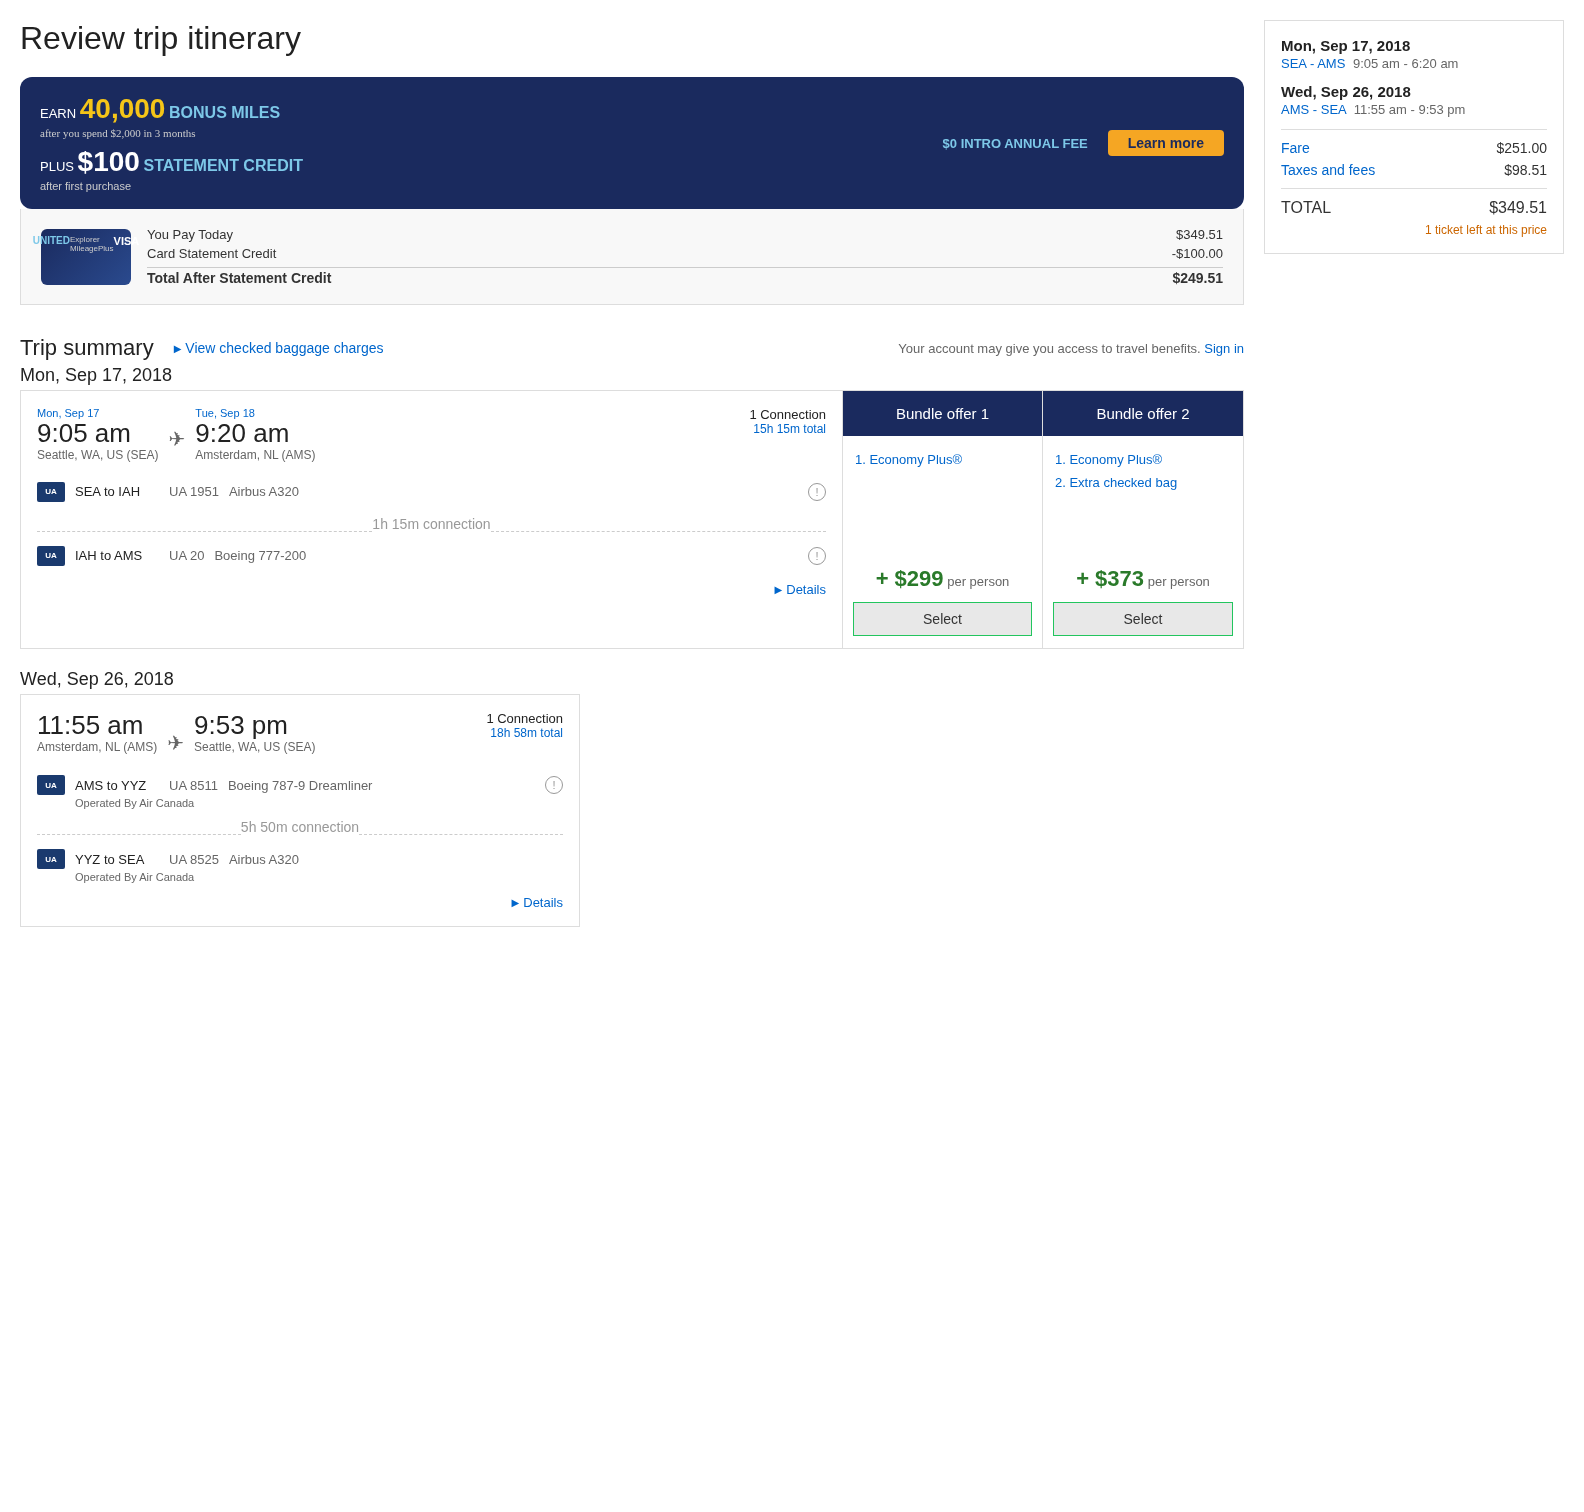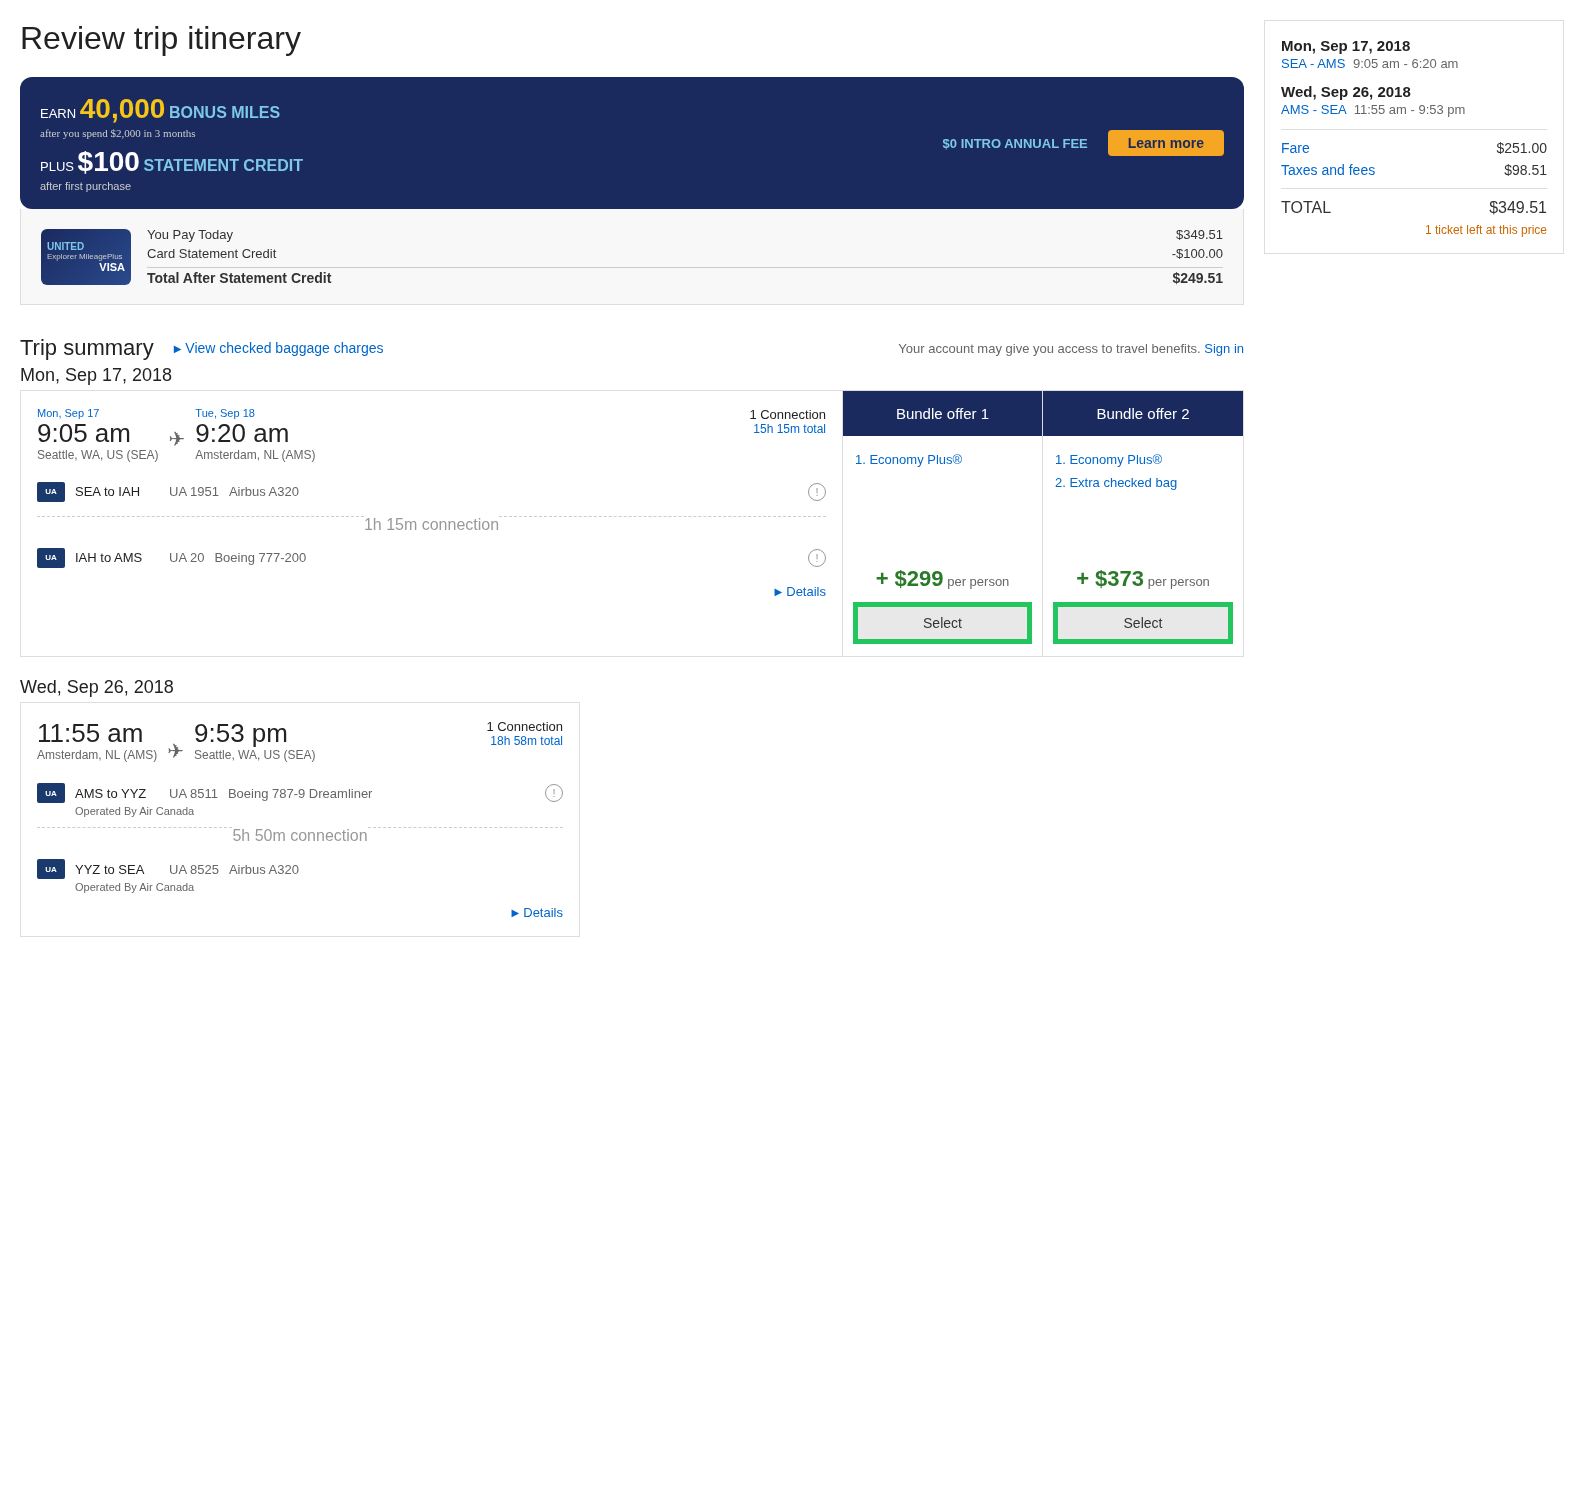--- a/index.html
+++ b/index.html
@@ -20,21 +20,21 @@
     .promo-miles .sub { font-size: 11px; color: #ccc; font-family: Liberation Serif, serif; }
     .promo-plus { font-size: 13px; margin-top: 6px; }
     .promo-plus .dollar { font-size: 28px; font-weight: bold; color: #fff; }
     .promo-plus .credit { color: #7dc8e8; font-size: 16px; font-weight: bold; }
     .promo-plus .sub { font-size: 11px; color: #ccc; }
     .promo-annual { font-size: 13px; color: #7dc8e8; font-weight: bold; white-space: nowrap; }
     .learn-more-btn { background: #f5a623; color: #1a2a5e; border: none; padding: 5px 20px; font-weight: bold; font-size: 14px; border-radius: 4px; cursor: pointer; white-space: nowrap; }
 
     
     .card-offer-section { background: #f8f8f8; border: 1px solid #ddd; border-top: none; display: flex; align-items: center; gap: 16px; padding: 16px 20px; margin-bottom: 20px; }
-    .card-image { width: 90px; height: 56px; background: linear-gradient(135deg, #1a2a5e 0%, #2a4a8e 100%); border-radius: 6px; display: flex; flex-direction: column; justify-content: center; padding: 6px; color: #fff; font-size: 8px; flex-shrink: 0; }
+    .card-image { width: 90px; height: 56px; background: linear-gradient(135deg, #1a2a5e 0%, #2a4a8e 100%); border-radius: 6px; display: flex; flex-direction: row; justify-content: center; padding: 6px; color: #fff; font-size: 8px; flex-shrink: 0; }
     .card-brand { font-size: 10px; font-weight: bold; color: #7dc8e8; }
     .card-type { font-size: 8px; color: #ccc; }
     .card-visa { font-size: 11px; font-weight: bold; color: #fff; text-align: right; }
     .card-details { flex: 1; font-size: 13px; }
     .card-row { display: flex; justify-content: space-between; padding: 2px 0; }
     .card-row.bold { font-weight: bold; border-top: 1px solid #ccc; margin-top: 4px; font-size: 14px; }
 
     
     .trip-summary-header { display: flex; align-items: center; gap: 20px; margin-bottom: 4px; padding-top: 10px; }
     .trip-summary-title { font-size: 22px; font-weight: 300; color: #222; }
@@ -63,35 +63,35 @@
     .connections-text { color: #222; font-weight: normal; }
     .duration-text { color: #0066cc; font-size: 12px; }
 
     .flight-leg { display: flex; align-items: center; gap: 10px; padding: 8px 0; font-size: 13px; }
     .flight-leg-icon { width: 28px; height: 20px; background: #1a3a6e; border-radius: 2px; flex-shrink: 0; display: flex; align-items: center; justify-content: center; color: #fff; font-size: 8px; font-weight: bold; }
     .flight-leg-route { color: #222; font-weight: normal; min-width: 80px; }
     .flight-leg-number { color: #666; margin-left: 4px; }
     .flight-leg-plane { color: #666; flex: 1; }
     .info-icon { width: 18px; height: 18px; border-radius: 50%; border: 1.5px solid #999; color: #999; display: flex; align-items: center; justify-content: center; font-size: 11px; cursor: pointer; margin-left: auto; flex-shrink: 0; }
 
-    .connection-divider { display: flex; align-items: flex-start; padding: 6px 0; color: #999; font-size: 16px; }
+    .connection-divider { display: flex; align-items: flex-end; padding: 6px 0; color: #999; font-size: 14px; }
     .connection-line { flex: 1; border-top: 1px dashed #ccc; }
 
     .details-link { color: #0066cc; font-size: 13px; text-decoration: none; display: flex; align-items: center; gap: 4px; justify-content: flex-end; margin-top: 8px; }
     .details-link::before { content: '▶'; font-size: 10px; }
 
     .operated-by { font-size: 11px; color: #666; margin-left: 38px; margin-top: -6px; padding-bottom: 4px; }
 
     
     .bundle-header { background: #1a2a5e; color: #fff; text-align: center; padding: 14px 10px; font-size: 15px; font-weight: 400; }
     .bundle-features { padding: 16px 12px; min-height: 120px; }
     .bundle-feature { color: #0066cc; font-size: 13px; margin-bottom: 8px; }
     .bundle-price { text-align: center; padding: 10px; font-size: 13px; color: #666; }
     .bundle-price-amount { font-size: 22px; font-weight: bold; color: #2a7a2a; }
-    .bundle-select-btn { display: block; width: calc(100% - 20px); margin: 0 10px 12px; padding: 8px; background: #e8e8e8; border: 5px solid #22c55e; cursor: pointer; font-size: 14px; color: #333; }
+    .bundle-select-btn { display: block; width: calc(100% - 20px); margin: 0 10px 12px; padding: 8px; background: #e8e8e8; border: 1px solid #22c55e; cursor: pointer; font-size: 14px; color: #333; }
 
     
     .price-summary-box { border: 1px solid #ddd; padding: 16px; font-size: 14px; }
     .price-summary-row { margin-bottom: 12px; }
     .price-date { font-weight: bold; font-size: 15px; color: #222; }
     .price-route { color: #0066cc; font-size: 13px; margin-top: 2px; }
     .price-line { display: flex; justify-content: space-between; margin: 6px 0; }
     .price-label { color: #0066cc; }
     .price-divider { border: none; border-top: 1px solid #ddd; margin: 10px 0; }
     .price-total-row { display: flex; justify-content: space-between; font-weight: normal; font-size: 16px; margin-top: 8px; }

